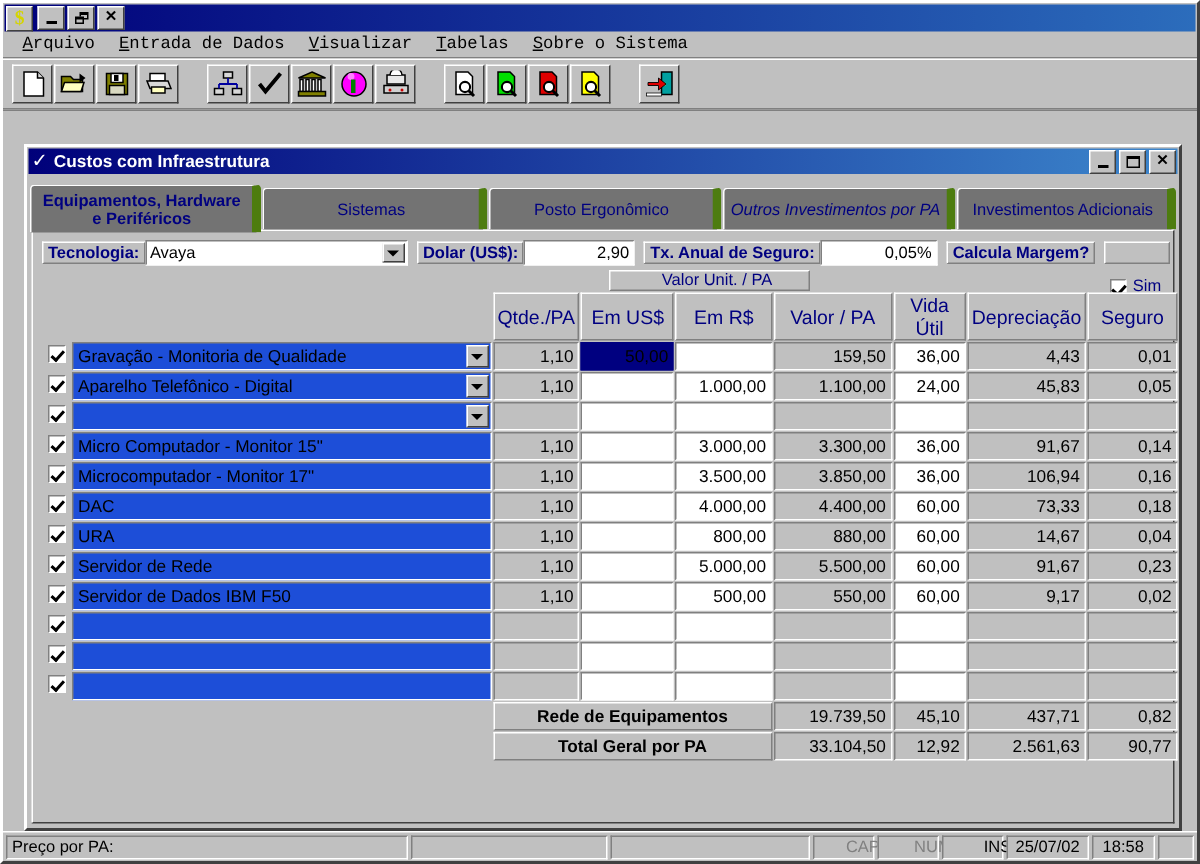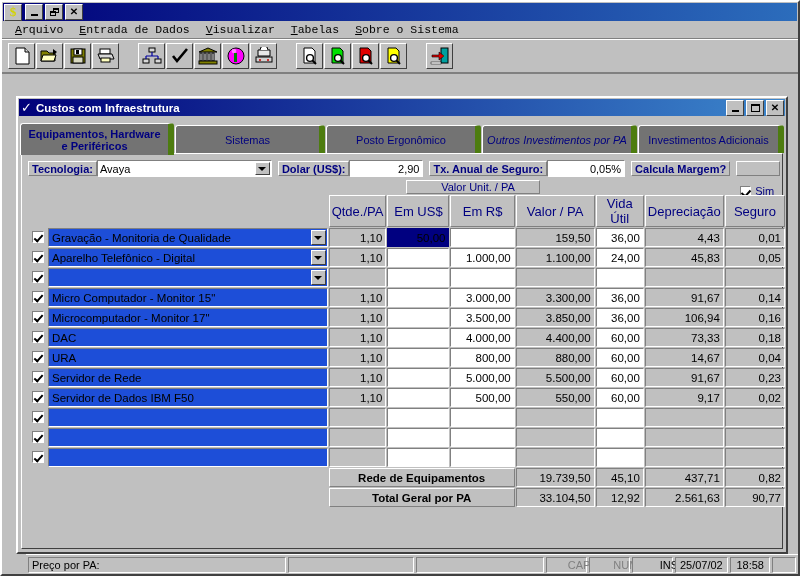--- a/index.html
+++ b/index.html
@@ -397,21 +397,20 @@
 
   
   .statusbar {
     height: 20px;
     flex: 0 0 auto;
     display: flex; align-items: center;
     border-top: 1px solid #ffffff;
     padding: 2px 2px;
     gap: 2px;
     box-sizing: border-box;
-    margin-left: 24px;
   }
   .sb-panel {
     height: 16px;
     background: #c0c0c0;
     border-top: 1px solid #808080; border-left: 1px solid #808080;
     border-right: 1px solid #ffffff; border-bottom: 1px solid #ffffff;
     box-sizing: border-box;
     display: flex; align-items: center;
     padding: 0 3px; font-size: 11px; color: #000;
     white-space: nowrap;

